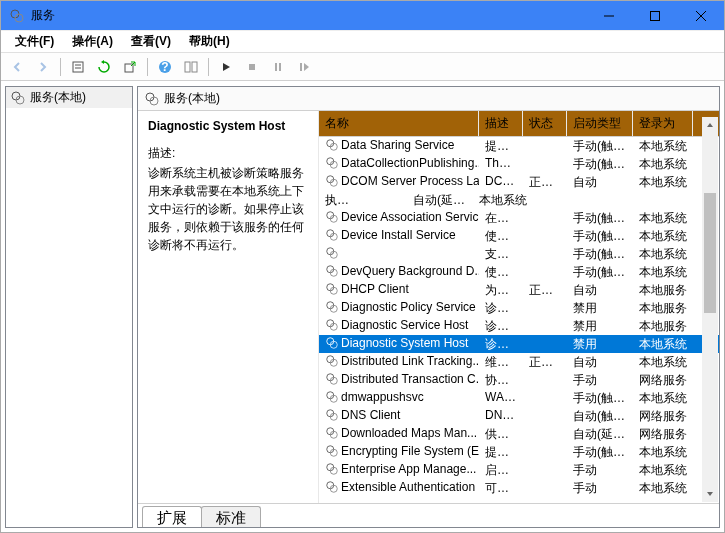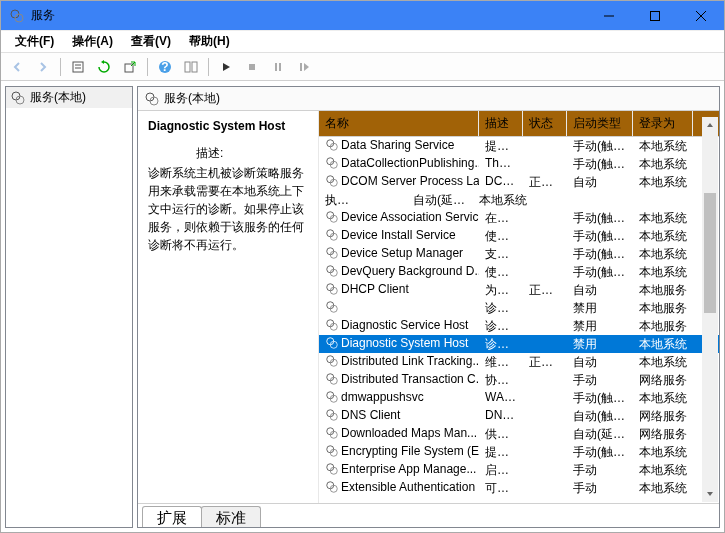--- a/index.html
+++ b/index.html
@@ -15,21 +15,21 @@
 .tbtn.disabled { opacity: 0.4; }
 .tsep { width: 1px; height: 18px; background: #c0c0c0; margin: 0 3px; }
 .body { flex: 1; display: flex; border-top: 1px solid #fff; overflow: hidden; }
 .leftpane { width: 128px; border: 1px solid #828790; margin: 4px 2px 4px 4px; background: #fff; }
 .leftpane-item { display: flex; align-items: center; padding: 2px 4px; gap: 4px; background: #f0f0f0; }
 .rightpane { flex: 1; margin: 4px 4px 4px 2px; border: 1px solid #828790; display: flex; flex-direction: column; position: relative; overflow: hidden; }
 .rightheader { display: flex; align-items: center; padding: 3px 6px; gap: 4px; border-bottom: 1px solid #d0d0d0; background: #fafafa; }
 .rightbody { flex: 1; display: flex; overflow: hidden; }
 .detailpane { width: 180px; padding: 8px 10px; }
 .detailpane-title { font-weight: bold; font-size: 12px; margin-bottom: 12px; color: #000; }
-.detailpane-label { margin-bottom: 2px; margin-left: 48px; }
+.detailpane-label { margin-bottom: 2px; }
 .detailpane-desc { line-height: 1.5; }
 .listpane { flex: 1; display: flex; flex-direction: column; overflow: hidden; border-left: 1px solid #e8e8e8;}
 .listheader { display: flex; border-bottom: 1px solid #d0d0d0; background: #a16207; }
 .listheader-col { padding: 4px 6px; border-right: 1px solid #e8e8e8; white-space: nowrap; overflow: hidden; }
 .listbody { flex: 1; overflow-y: auto; overflow-x: hidden; }
 .row { display: flex; align-items: flex-start; height: 18px; }
 .row.selected { background: #0078d7; color: #fff; }
 .row.selected .gear-a { stroke: #fff; }
 .row.selected .gear-b { stroke: #cfe8ff; }
 .cell { padding: 1px 6px; white-space: nowrap; overflow: hidden; text-overflow: ellipsis; }
@@ -274,21 +274,20 @@
               <div class="cell col-logon">本地系统</div>
             </div>
             <div class="row">
               <div class="cell name col-name">
                 <span>
                   <svg width="14" height="14" viewBox="0 0 16 16">
                     <circle cx="6" cy="6" r="4" fill="none" stroke="#555" class="gear-a"></circle>
                     <circle cx="10" cy="10" r="4" fill="none" stroke="#888" class="gear-b"></circle>
                   </svg>
                 </span>
-                <span>Device Setup Manager</span>
               </div>
               <div class="cell col-desc">支持...</div>
               <div class="cell col-state"></div>
               <div class="cell col-start">手动(触发...</div>
               <div class="cell col-logon">本地系统</div>
             </div>
             <div class="row">
               <div class="cell name col-name">
                 <span>
                   <svg width="14" height="14" viewBox="0 0 16 16">
@@ -319,20 +318,21 @@
               <div class="cell col-logon">本地服务</div>
             </div>
             <div class="row">
               <div class="cell name col-name">
                 <span>
                   <svg width="14" height="14" viewBox="0 0 16 16">
                     <circle cx="6" cy="6" r="4" fill="none" stroke="#555" class="gear-a"></circle>
                     <circle cx="10" cy="10" r="4" fill="none" stroke="#888" class="gear-b"></circle>
                   </svg>
                 </span>
+                <span>Diagnostic Policy Service</span>
               </div>
               <div class="cell col-desc">诊断...</div>
               <div class="cell col-state"></div>
               <div class="cell col-start">禁用</div>
               <div class="cell col-logon">本地服务</div>
             </div>
             <div class="row">
               <div class="cell name col-name">
                 <span>
                   <svg width="14" height="14" viewBox="0 0 16 16">

